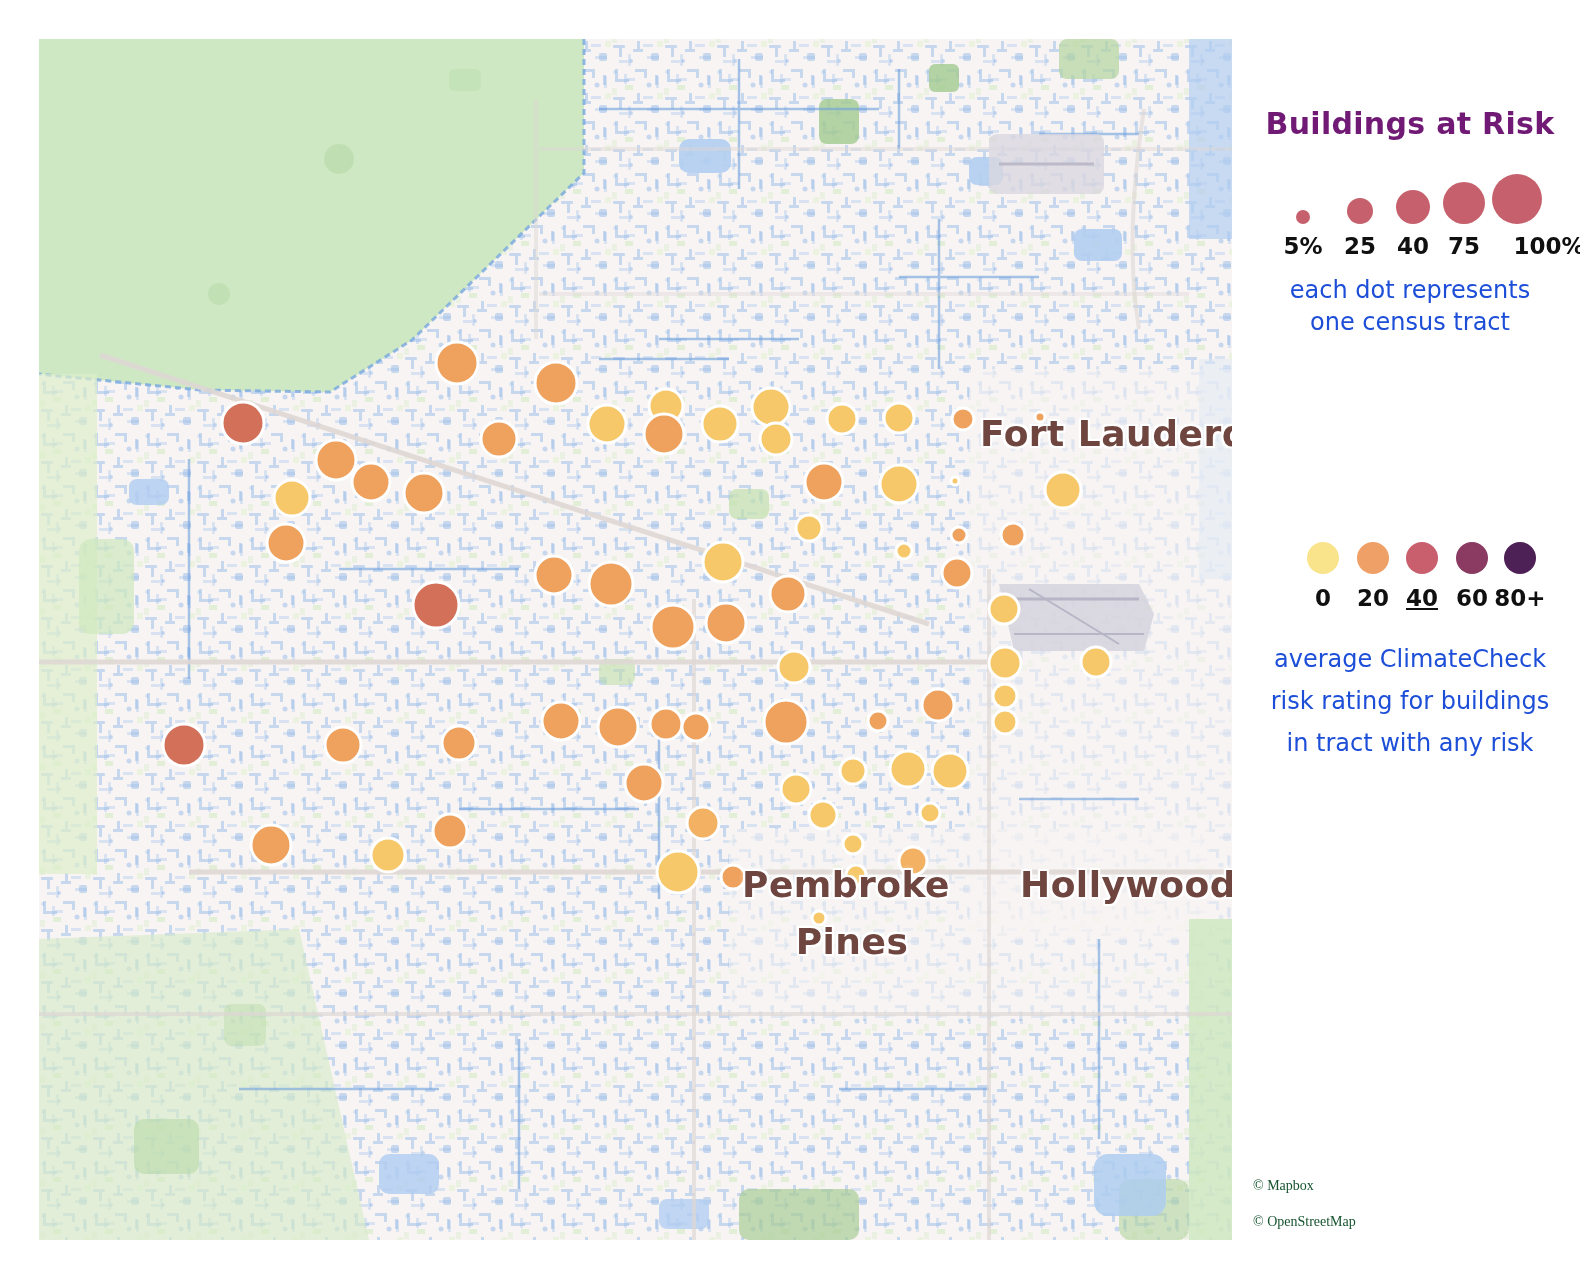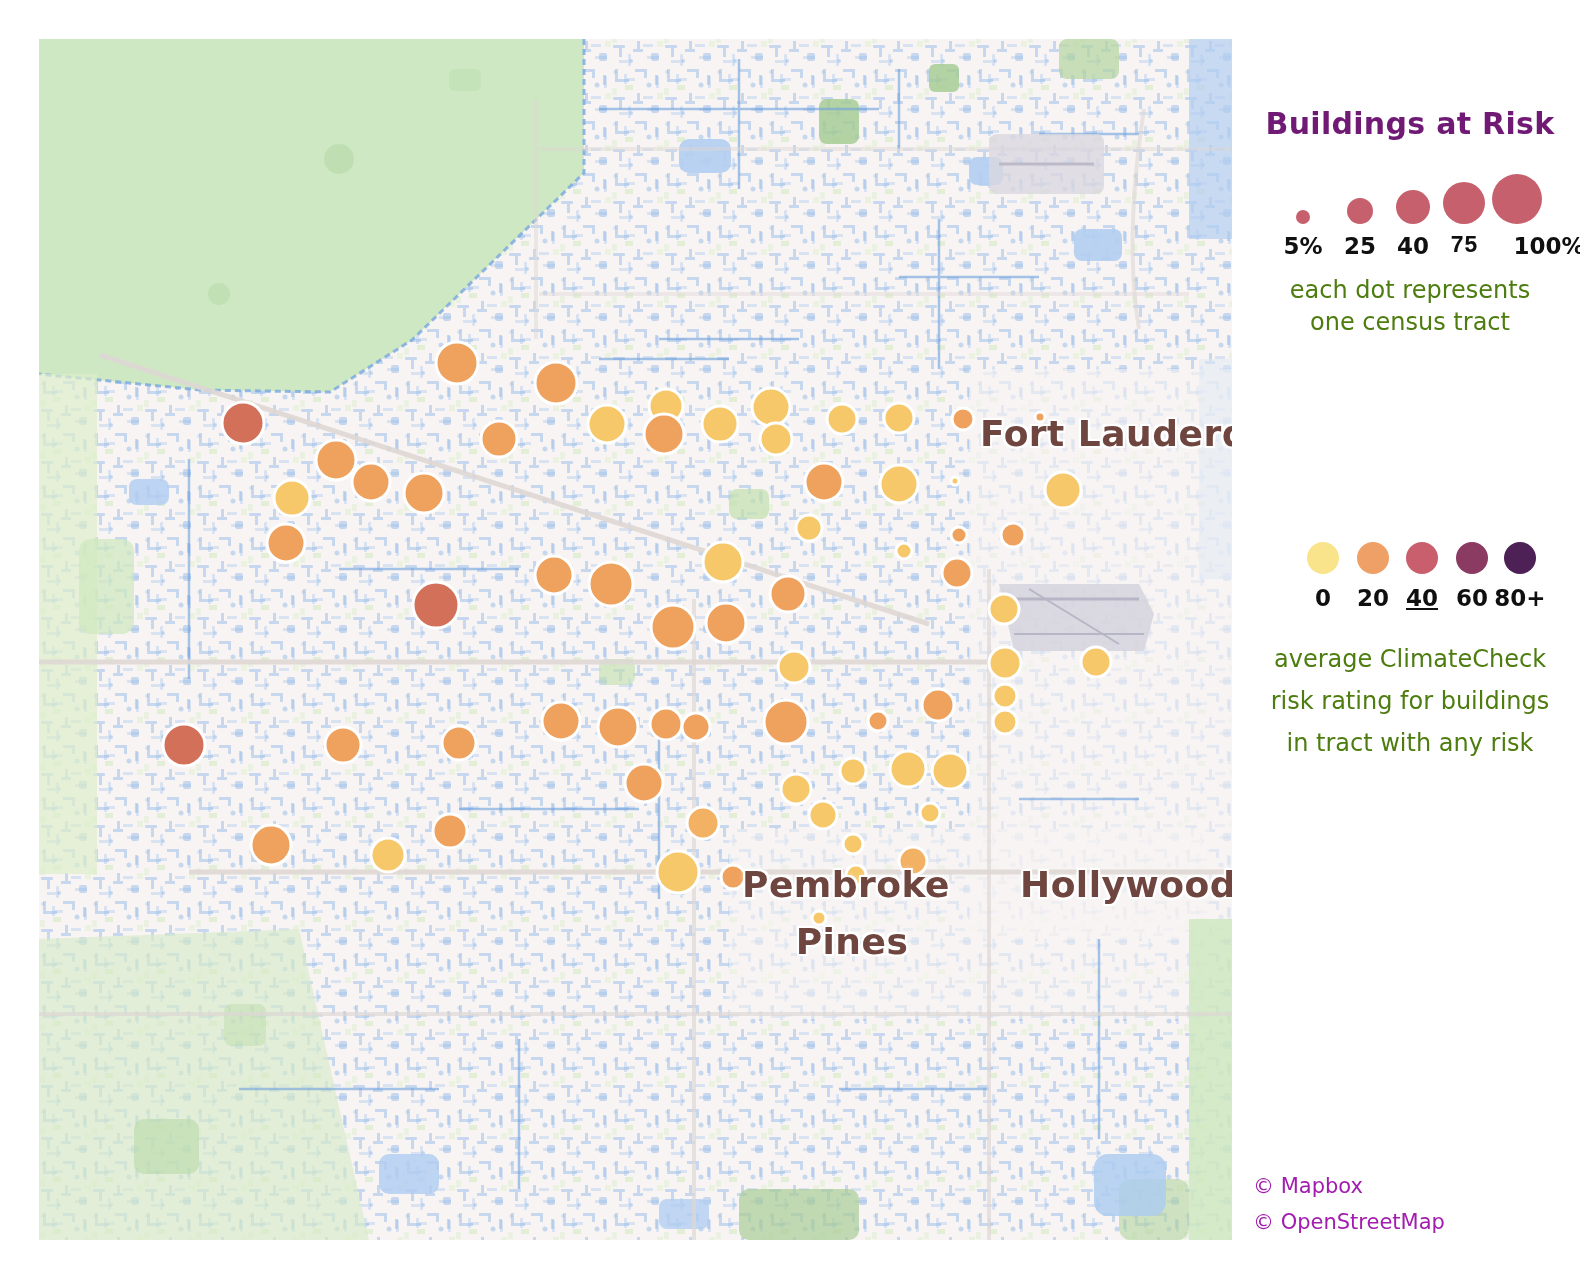--- a/index.html
+++ b/index.html
@@ -16,24 +16,24 @@
   .right-panel{position:absolute;left:1240px;top:0;width:340px;height:1280px;}
   .legend-title{position:absolute;left:0;width:340px;text-align:center;font-size:30px;font-weight:700;color:#701a75;letter-spacing:0.3px;}
   #bt-title{top:106px;}
   #fr-title{top:468px;}
   #size-dots{position:absolute;left:15px;top:158px;}
   #fire-dots{position:absolute;left:15px;top:532px;}
   .tick-row{position:absolute;left:0;top:0;width:340px;height:30px;}
   #size-labels{top:233px;}
   #fire-labels{top:585px;}
   .tick{position:absolute;transform:translateX(-50%);font-size:23px;font-weight:700;color:#101010;white-space:nowrap;}
-  .legend-caption{position:absolute;left:0;width:340px;text-align:center;font-size:24px;color:#4d7c0f;}
+  .legend-caption{position:absolute;left:0;width:340px;text-align:center;font-size:24px;color:#1d4ed8;}
   #bt-caption{top:274px;line-height:32px;}
   #fr-caption{top:638px;line-height:42px;}
-  .attribution{position:absolute;left:1253px;top:1168px;font-size:21px;color:#a21caf;line-height:36px;}
+  .attribution{position:absolute;left:1253px;top:1168px;font-size:14px;color:#14532d;line-height:36px;font-family:Liberation Serif, serif;}
   .attribution div{white-space:nowrap;}
 </style>
 </head>
 <body>
 
 <div class="canvas">
 
   <div class="map">
     <svg width="1193" height="1201" viewBox="0 0 1193 1201">
       <defs>
@@ -239,21 +239,21 @@
         <circle cx="48" cy="59" r="7" fill="#c6606c"></circle>
         <circle cx="105" cy="53" r="13" fill="#c6606c"></circle>
         <circle cx="158" cy="49" r="17" fill="#c6606c"></circle>
         <circle cx="209" cy="45" r="21" fill="#c6606c"></circle>
         <circle cx="262" cy="41" r="25" fill="#c6606c"></circle>
       </svg>
     <div class="tick-row" id="size-labels">
         <span class="tick" style="left: 63px;">5%</span>
         <span class="tick" style="left: 120px;">25</span>
         <span class="tick" style="left: 173px;">40</span>
-        <span class="tick" style="left: 224px; font-family: Liberation Mono, monospace;">75</span>
+        <span class="tick" style="left: 224px;">75</span>
         <span class="tick" style="left: 262px; margin-left: 47px;">100%</span>
       </div>
     <div class="legend-caption" id="bt-caption">
       <div>each dot represents</div>
       <div>one census tract</div>
     </div>
 
     <svg id="fire-dots" width="320" height="52">
         <circle cx="68" cy="26" r="16" fill="#f9e48b"></circle>
         <circle cx="118" cy="26" r="16" fill="#efa067"></circle>

